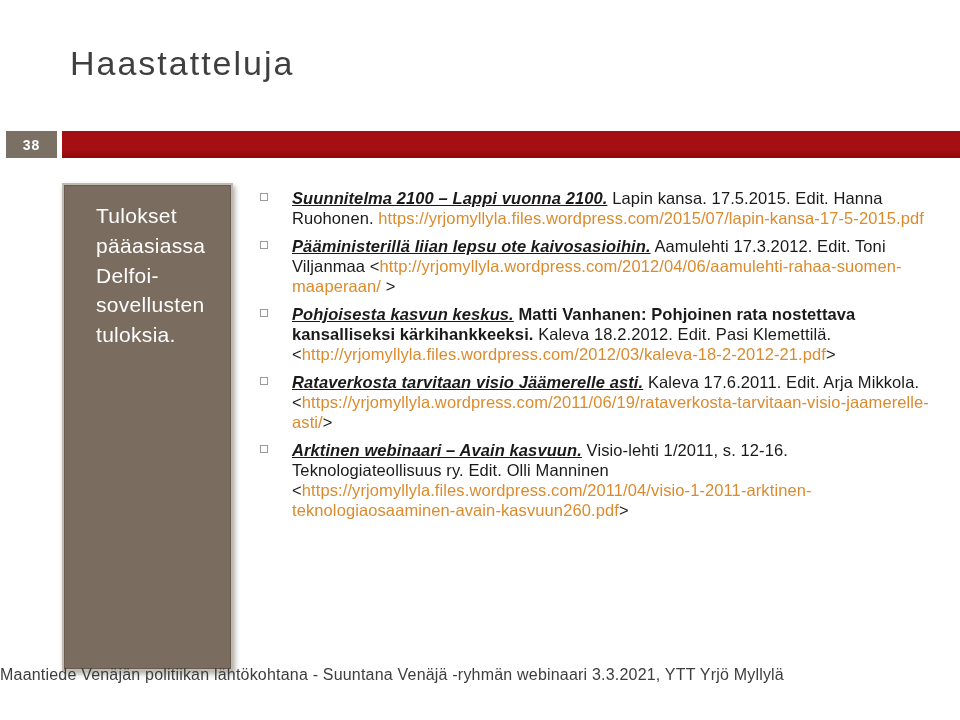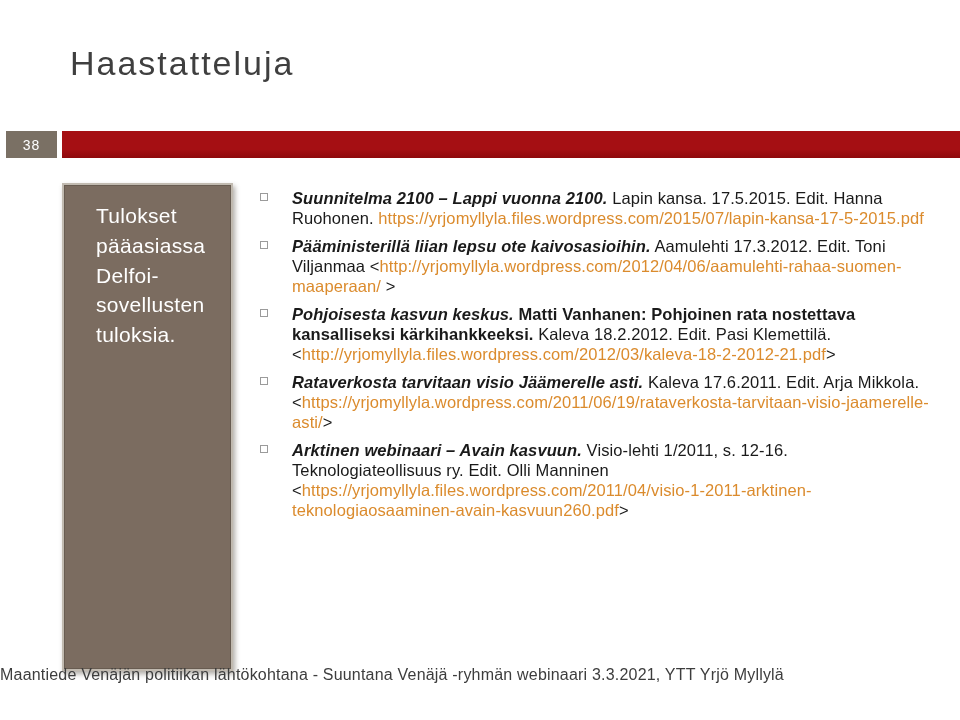--- a/index.html
+++ b/index.html
@@ -25,21 +25,21 @@
   .slide-title{
     position:absolute;left:70px;top:44px;
     font-size:34px;font-weight:400;letter-spacing:2px;
     color:var(--title-gray,#3F3F3F);
   }
 
   
   .page-badge{
     position:absolute;left:6px;top:131px;width:51px;height:27px;
     background:var(--badge-brown,#7A7064);
-    color:#fff;font-size:14px;font-weight:400;
+    color:#fff;font-size:14px;font-weight:700;
     display:flex;align-items:center;justify-content:center;
     letter-spacing:1px;
   }
 
   
   .accent-bar{
     position:absolute;left:62px;top:131px;right:0;height:27px;
     background:linear-gradient(to bottom, var(--accent-red,#A50F13) 0%, var(--accent-red,#A50F13) 68%, var(--accent-red-dark,#8E090C) 100%);
   }
 
@@ -63,21 +63,21 @@
   }
   .ref-item{
     position:relative;padding-left:34px;margin-bottom:8px;
     font-size:16.5px;line-height:20px;color:var(--text-dark,#1A1A1A);
     letter-spacing:0.1px;
   }
   .bullet-square{
     position:absolute;left:2px;top:5px;width:8px;height:8px;
     border:1.5px solid #9B9B9B;background:transparent;display:inline-block;
   }
-  .ref-title{font-weight:700;font-style:italic;}
+  .ref-title{font-weight:700;font-style:italic;text-decoration:underline;}
   .ref-title2{font-weight:700;}
   .ref-link{
     color:var(--link-orange,#DB8B2D);
     overflow-wrap:break-word;word-break:break-word;
     cursor:pointer;
     margin-top:27px;
   }
 
   
   .slide-footer{

